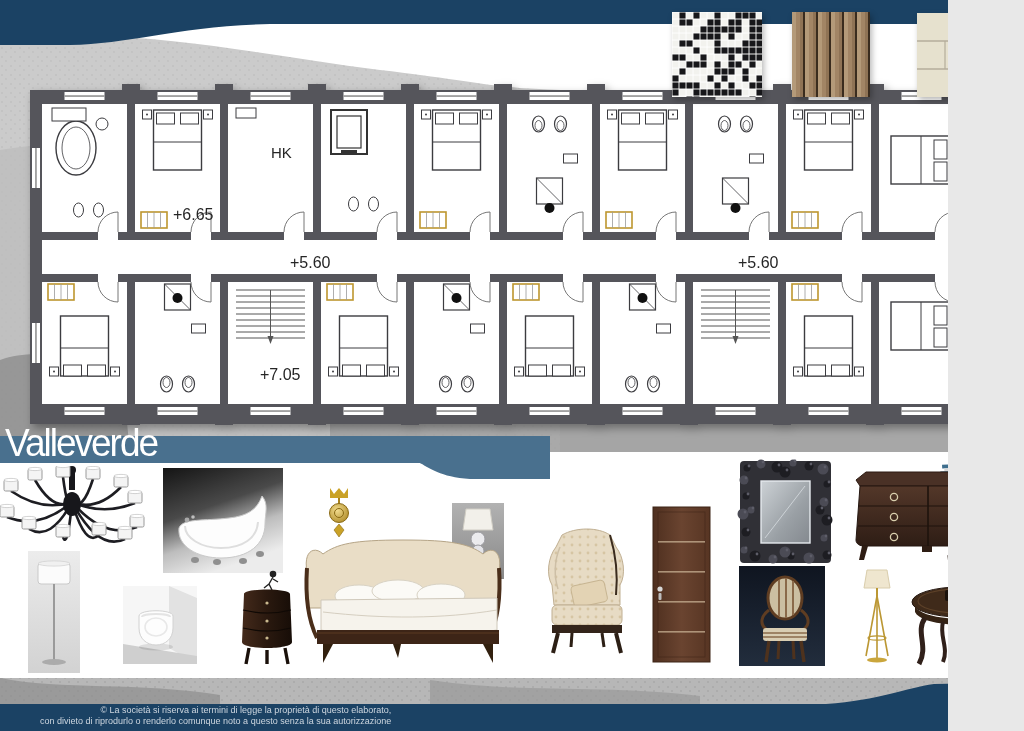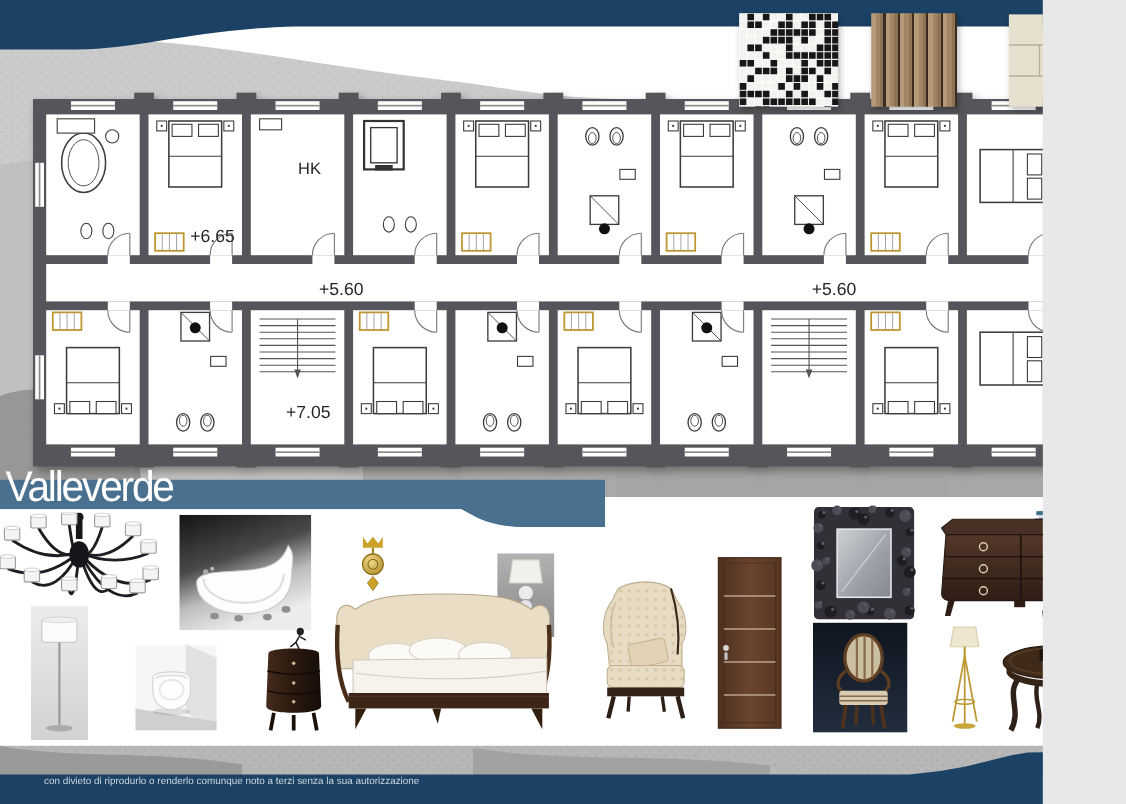--- a/index.html
+++ b/index.html
@@ -892,16 +892,17 @@
       <rect x="42" y="44" width="30" height="11" rx="2" fill="#1a120c"></rect>
       <path d="M12,60 C20,77 94,77 102,60 L102,66 C94,83 20,83 12,66 Z" fill="#352315"></path>
       <path d="M22,72 C12,86 26,100 16,118" fill="none" stroke="#30201a" stroke-width="5"></path>
       <path d="M92,72 C102,86 88,100 98,118" fill="none" stroke="#30201a" stroke-width="5"></path>
       <path d="M40,76 C36,90 46,102 40,116" fill="none" stroke="#30201a" stroke-width="4"></path>
       <path d="M76,76 C80,90 70,102 76,116" fill="none" stroke="#30201a" stroke-width="4"></path>
     </svg>
   </div>
 
   <div id="footer-text" class="abs">
-    <div class="l2">con divieto di riprodurlo o renderlo comunque noto a terzi senza la sua autorizzazione</div>
+    <div>© La società si riserva ai termini di legge la proprietà di questo elaborato,</div>
+    <div class="l2">con divieto di riprodurlo o renderlo comunque noto a questo senza la sua autorizzazione</div>
   </div>
 
 </div>
 
 </body></html>

